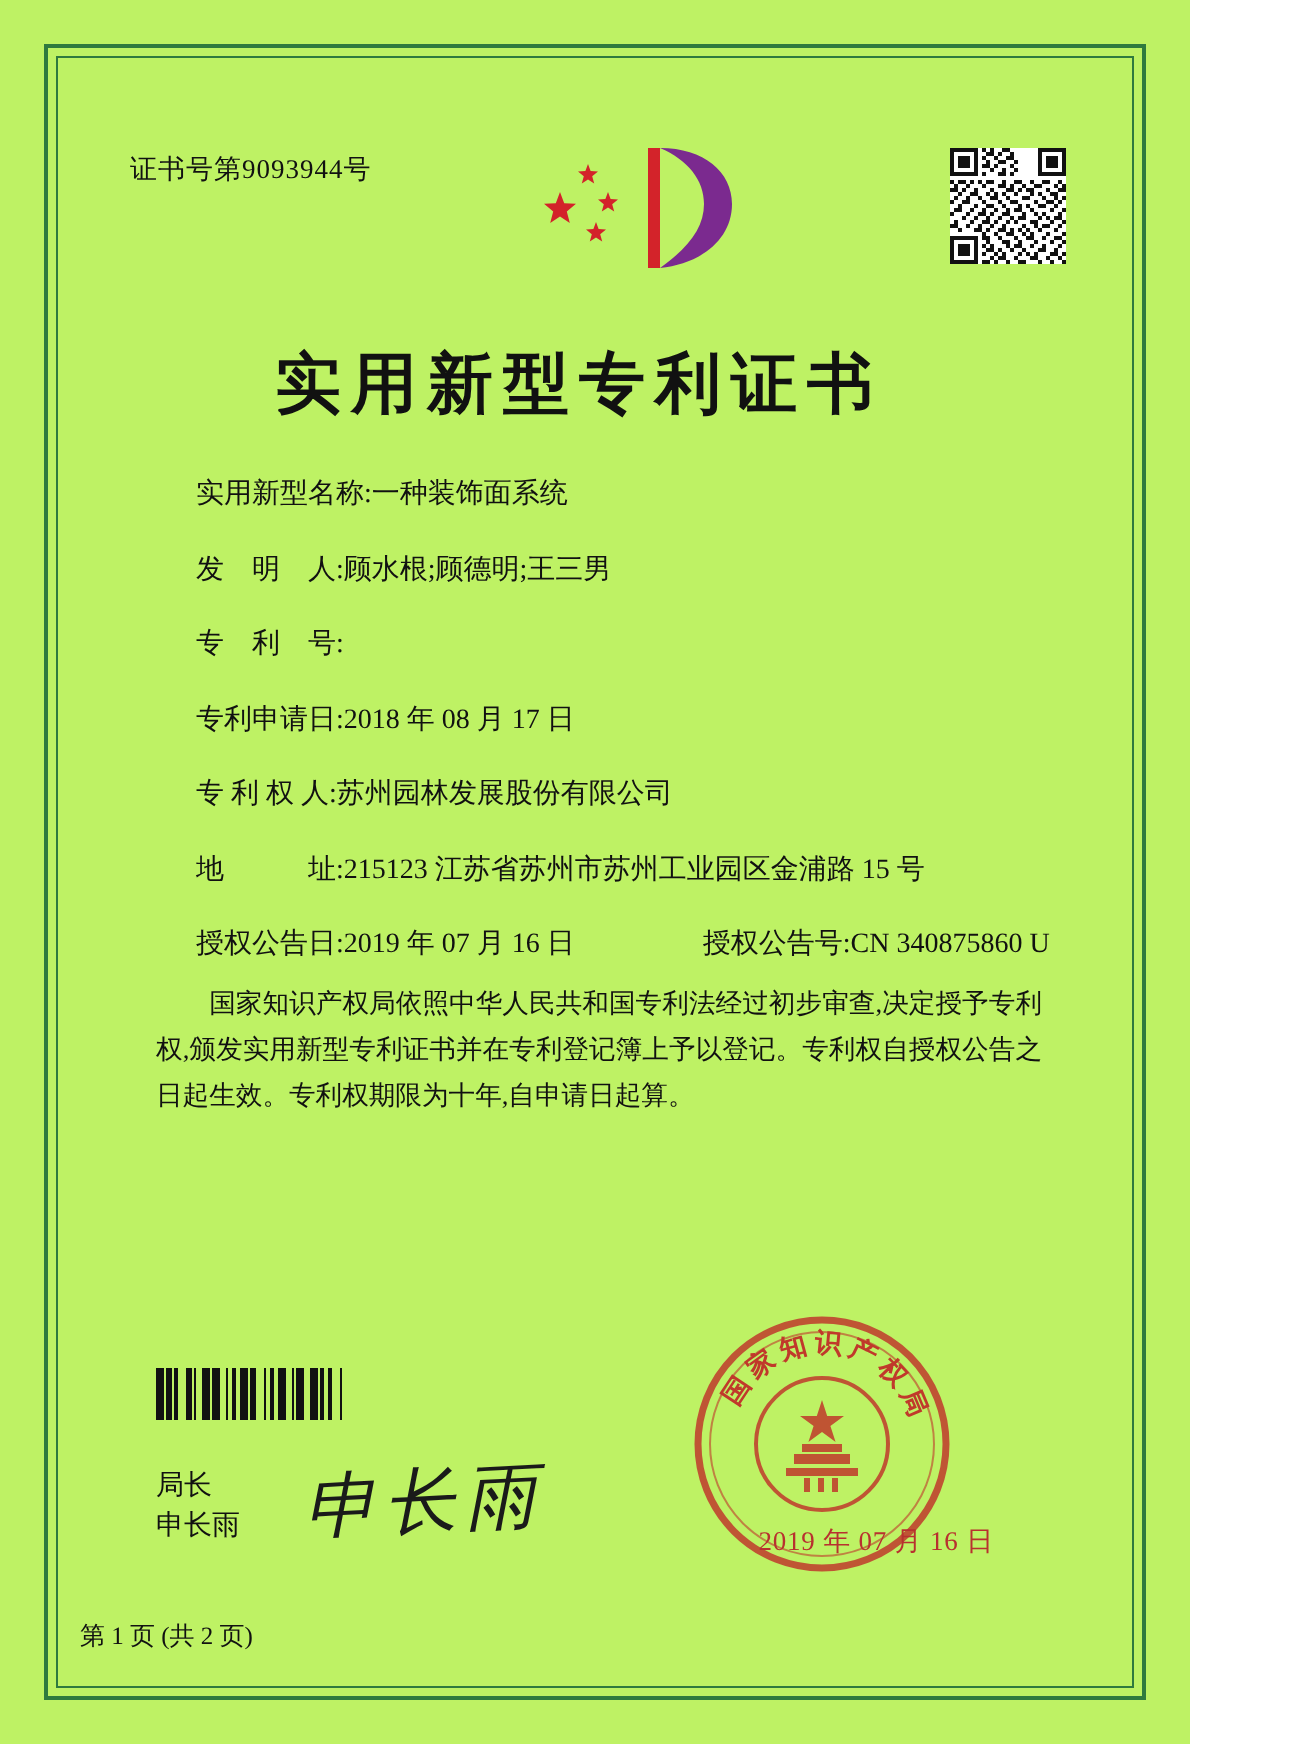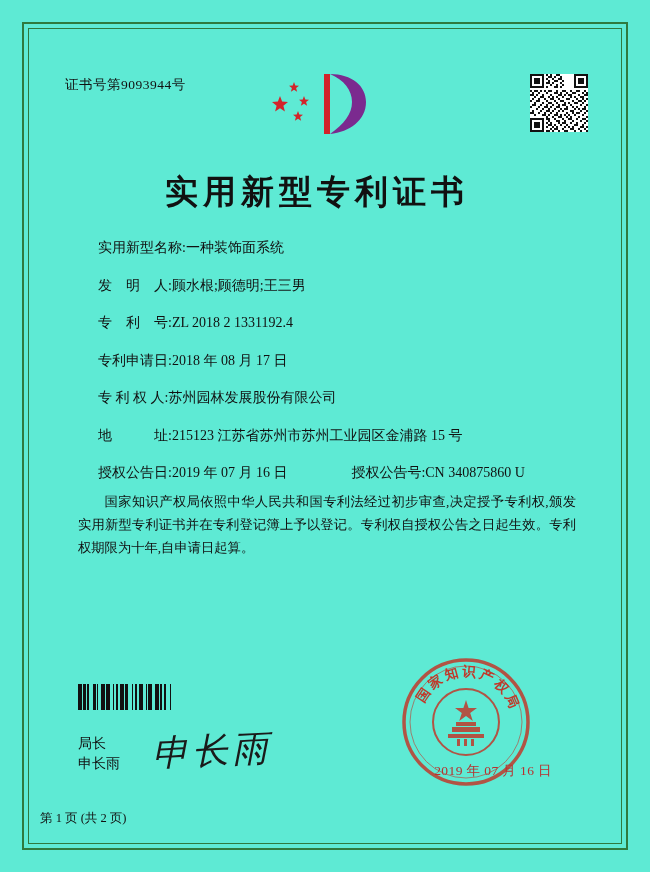--- a/index.html
+++ b/index.html
@@ -9,23 +9,23 @@
   }
   body {
     width: 650px;
     height: 872px;
     font-family: "Liberation Serif", serif;
     color: #1a1a1a;
     overflow: hidden;
   }
   .page {
     position: relative;
-    width: 650px;
+    width: 595px;
     height: 872px;
-    background: #5eead4;
+    background: #bef264;
     box-sizing: border-box;
   }
   
   .border-outer {
     position: absolute;
     left: 22px;
     top: 22px;
     right: 22px;
     bottom: 22px;
     border: 2px solid #2f7a3e;
@@ -441,21 +441,20 @@
         <span class="field-value">一种装饰面系统</span>
       </div>
 
       <div class="field-row">
         <span class="field-label">发　明　人:</span>
         <span class="field-value">顾水根;顾德明;王三男</span>
       </div>
 
       <div class="field-row">
         <span class="field-label">专　利　号:</span>
-        <span class="field-value">ZL 2018 2 1331192.4</span>
       </div>
 
       <div class="field-row">
         <span class="field-label">专利申请日:</span>
         <span class="field-value">2018 年 08 月 17 日</span>
       </div>
 
       <div class="field-row">
         <span class="field-label">专 利 权 人:</span>
         <span class="field-value">苏州园林发展股份有限公司</span>

